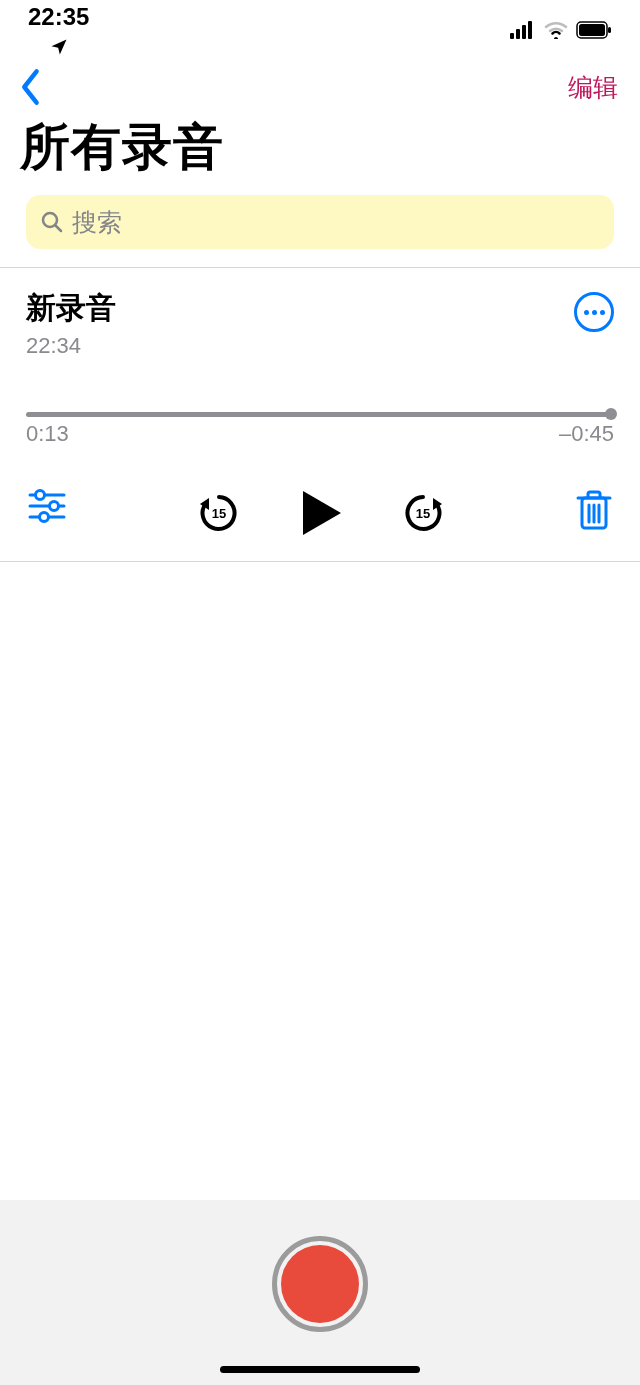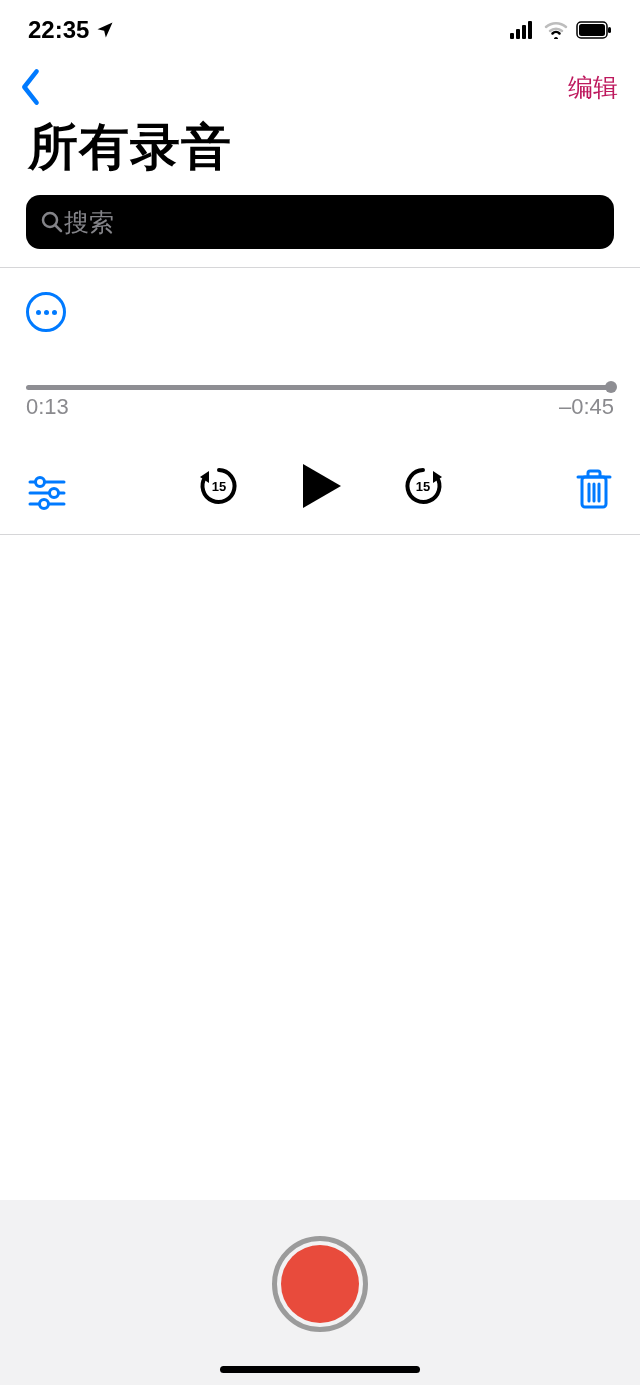--- a/index.html
+++ b/index.html
@@ -15,51 +15,52 @@
     }
     .status-bar {
       height: 60px;
       display: flex;
       align-items: center;
       justify-content: space-between;
       padding: 0 28px;
       font-size: 24px;
       font-weight: 600;
     }
-    .status-left { display: flex; align-items: center; gap: 6px; }
+    .status-left { display: flex; align-items: center; gap: 6px; flex-direction: column; }
     .status-right { display: flex; align-items: center; gap: 8px; }
     .nav-row {
       display: flex;
       align-items: center;
       justify-content: space-between;
       padding: 8px 22px 8px 18px;
     }
     .nav-edit {
       color: #be185d;
       font-size: 25px;
       font-weight: 400;
     }
     .title-row {
-      padding: 0 28px 10px;
+      padding: 0 20px 10px;
     }
     .page-title {
       font-size: 50px;
       font-weight: 700;
       letter-spacing: 1px;
     }
     .search-row {
       padding: 4px 26px 18px;
     }
     .search-box {
-      background: #000000;
+      background: #fef9c3;
       border-radius: 14px;
       height: 54px;
       display: flex;
       align-items: center;
       padding: 0 14px;
+      gap: 8px;
     }
     .search-placeholder {
       color: #848489;
       font-size: 25px;
     }
     .divider {
       height: 1px;
       background: #d6d6d8;
     }
     .recording-item {
@@ -116,21 +117,21 @@
       border-radius: 50%;
     }
     .time-row {
       display: flex;
       justify-content: space-between;
       font-size: 22px;
       color: #8a8a8e;
     }
     .controls-row {
       display: flex;
-      align-items: flex-end;
+      align-items: flex-start;
       justify-content: space-between;
       margin-top: 42px;
       padding: 0 2px;
     }
     .center-controls {
       display: flex;
       align-items: center;
       gap: 58px;
     }
     .bottom-bar {
@@ -230,20 +231,24 @@
         </svg>
     </span>
     <span class="search-placeholder">搜索</span>
   </div>
 </div>
 
 <div class="divider"></div>
 
 <div class="recording-item">
   <div class="recording-head">
+    <div>
+      <div class="recording-title">新录音</div>
+      <div class="recording-time">22:34</div>
+    </div>
     <div class="more-button">
       <span></span>
         <span></span>
         <span></span>
     </div>
   </div>
 
   <div class="scrubber">
     <div class="scrub-track"></div>
     <div class="scrub-handle"></div>

